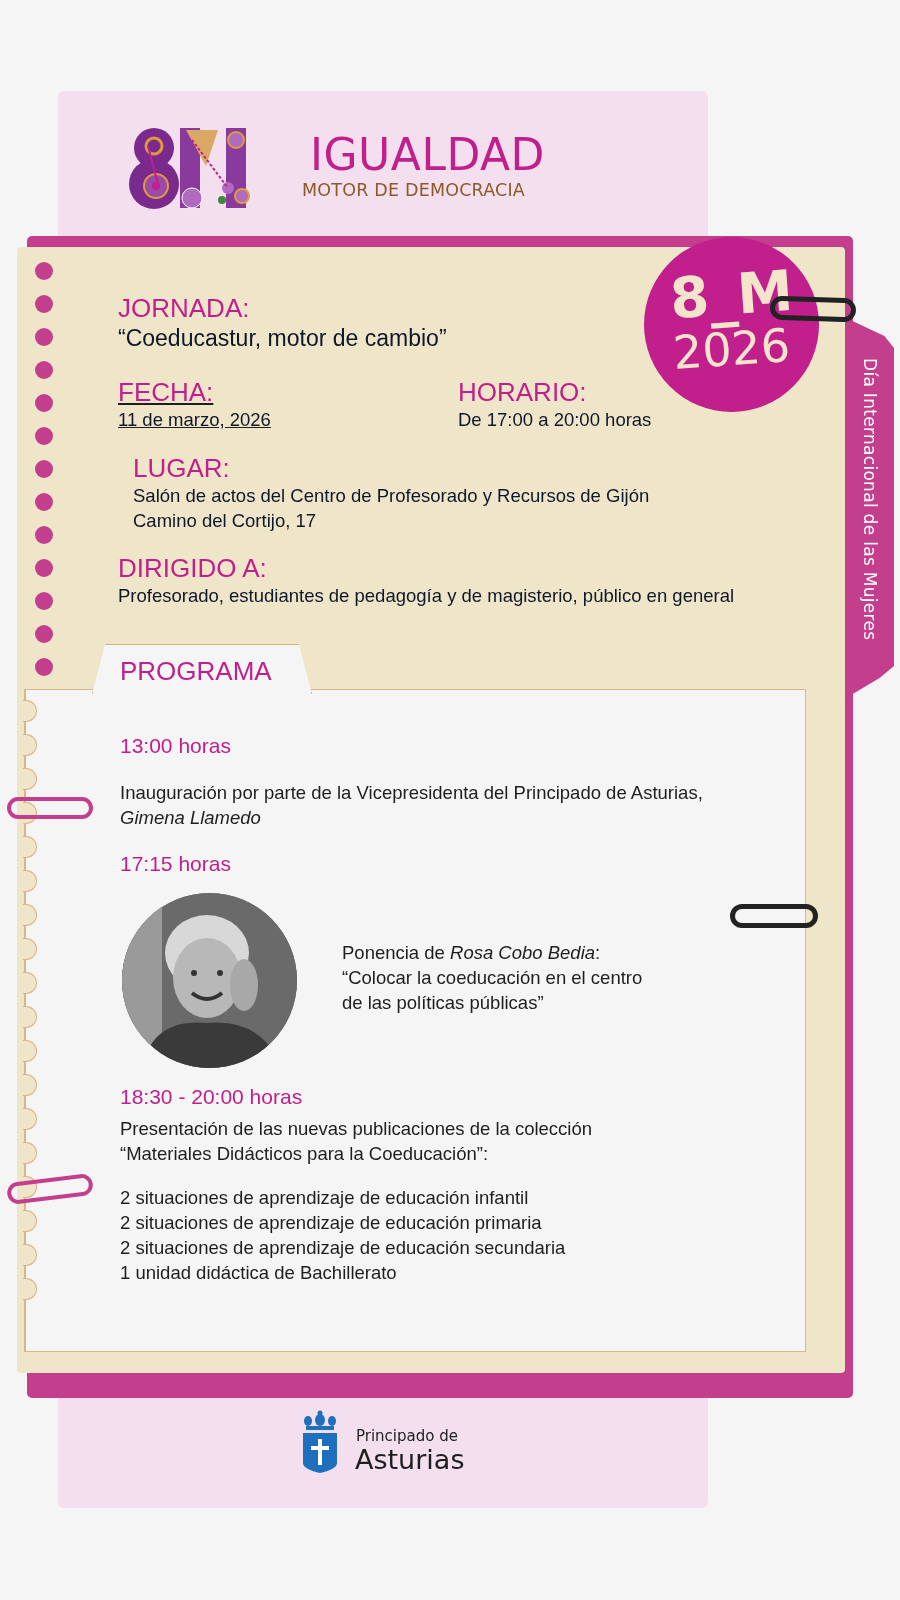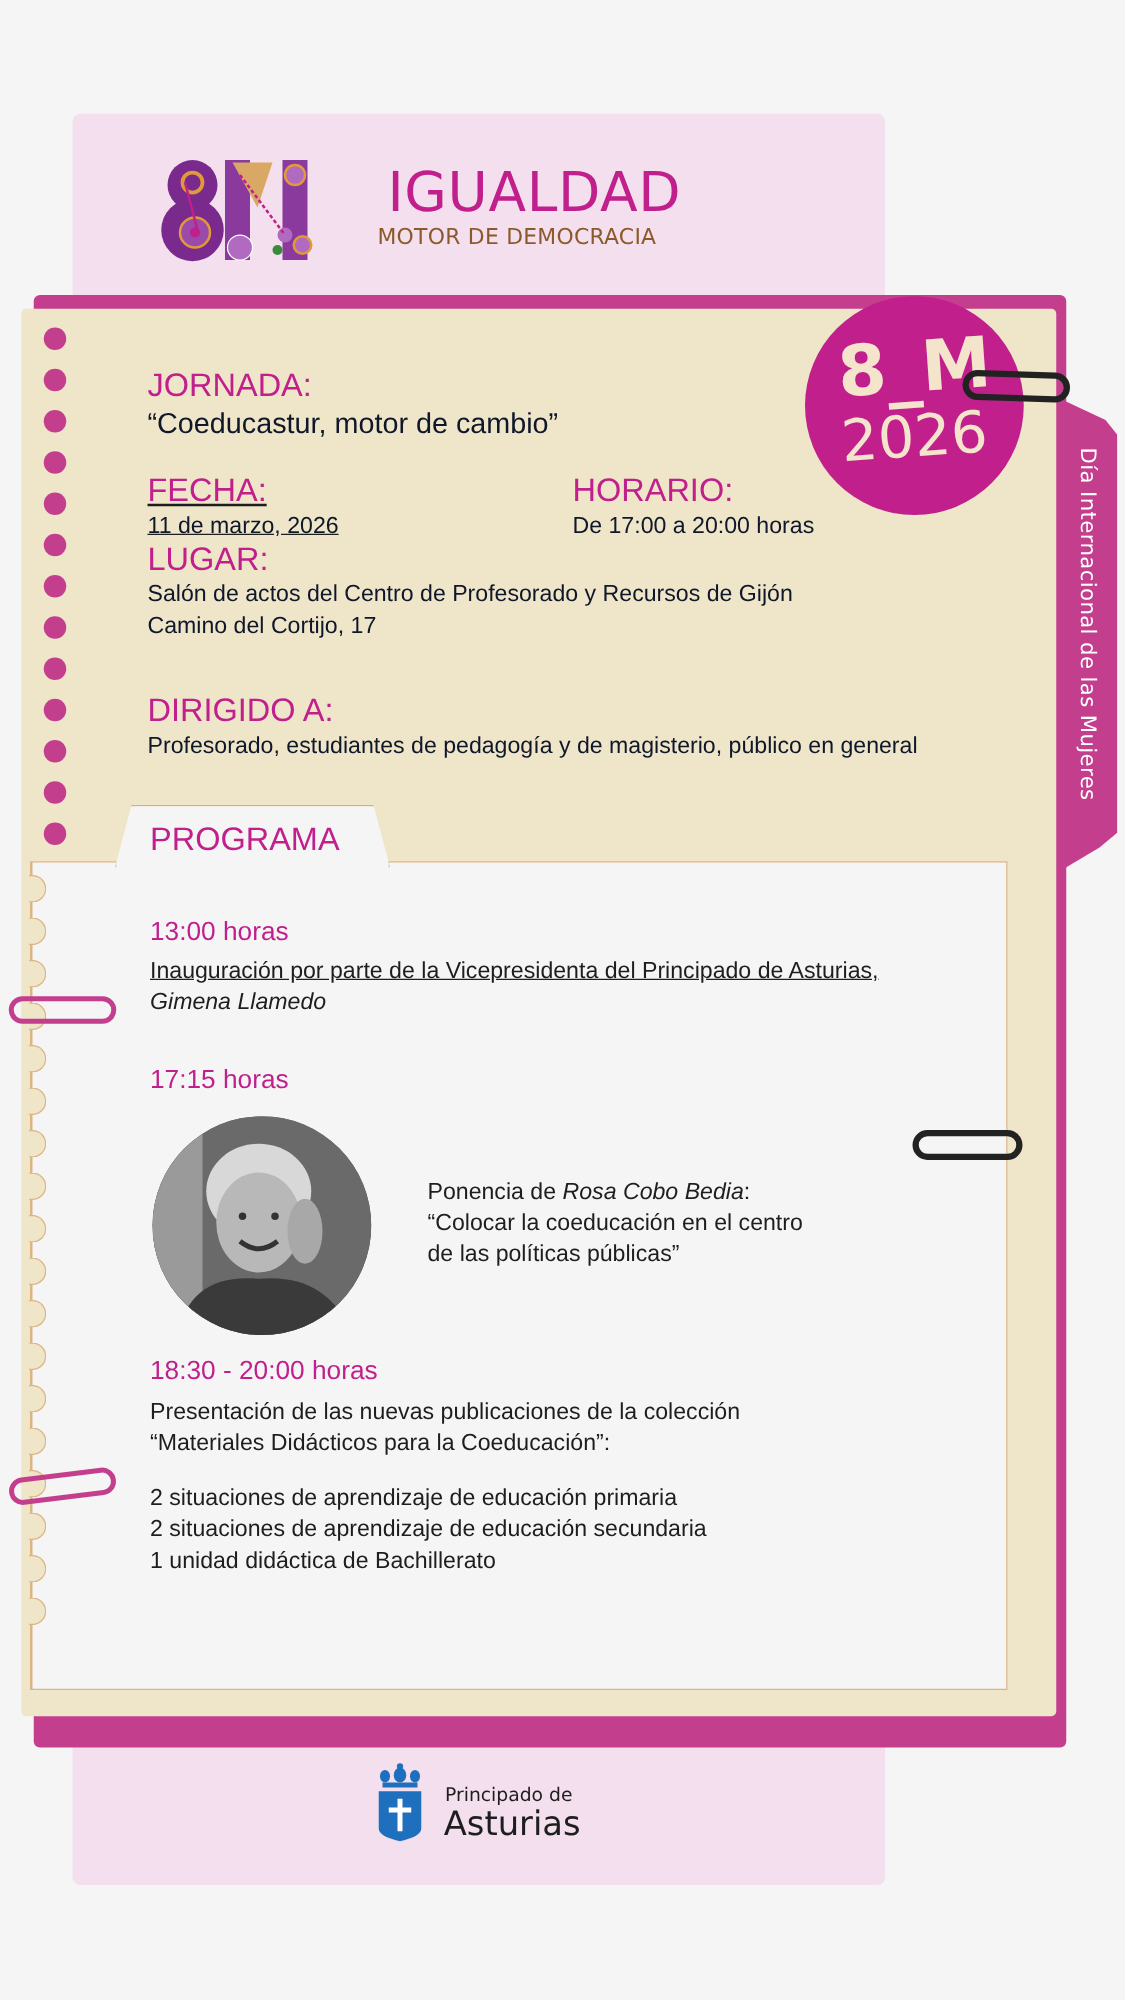--- a/index.html
+++ b/index.html
@@ -115,21 +115,21 @@
 <div class="info" style="top:377px;text-decoration:underline;">
   <div class="label">FECHA:</div>
   <div class="value">11 de marzo, 2026</div>
 </div>
 
 <div class="info" style="top:377px;left:458px;">
   <div class="label">HORARIO:</div>
   <div class="value">De 17:00 a 20:00 horas</div>
 </div>
 
-<div class="info" style="top:432px;">
+<div class="info" style="top:453px;margin-left:15px;">
   <div class="label">LUGAR:</div>
   <div class="value">Salón de actos del Centro de Profesorado y Recursos de Gijón</div>
   <div class="value">Camino del Cortijo, 17</div>
 </div>
 
 <div class="info" style="top:553px;">
   <div class="label">DIRIGIDO A:</div>
   <div class="value">Profesorado, estudiantes de pedagogía y de magisterio, público en general</div>
 </div>
 
@@ -158,21 +158,21 @@
   <div class="notch"></div>
   <div class="notch"></div>
 </div>
 
 <div class="pclip" style="left:7px;top:797px;width:86px;height:22px;"></div>
 <div class="pclip" style="left:7px;top:1178px;width:86px;height:22px;transform:rotate(-7deg);"></div>
 <div class="clip" style="left:730px;top:904px;width:88px;height:24px;"></div>
 
 <div class="sched" style="top:733px;">
   <div class="time">13:00 horas</div>
-  <div class="desc" style="margin-top:4px;text-decoration:underline;">Inauguración por parte de la Vicepresidenta del Principado de Asturias,</div>
+  <div class="desc" style="margin-top:21px;">Inauguración por parte de la Vicepresidenta del Principado de Asturias,</div>
   <div class="desc"><i>Gimena Llamedo</i></div>
 </div>
 
 <div class="sched" style="top:851px;">
   <div class="time">17:15 horas</div>
 </div>
 
 <div class="portrait">
   <svg width="175" height="175" viewBox="0 0 175 175">
     <rect width="175" height="175" fill="#6a6a6a"></rect>
@@ -191,20 +191,21 @@
   <div class="desc"><span>Ponencia de </span><i>Rosa Cobo Bedia</i><span>:</span></div>
   <div class="desc">“Colocar la coeducación en el centro</div>
   <div class="desc">de las políticas públicas”</div>
 </div>
 
 <div class="sched" style="top:1084px;">
   <div class="time">18:30 - 20:00 horas</div>
   <div class="desc" style="margin-top:6px;">Presentación de las nuevas publicaciones de la colección</div>
   <div class="desc">“Materiales Didácticos para la Coeducación”:</div>
   <div style="margin-top:19px;">
+    <div class="desc">2 situaciones de aprendizaje de educación infantil</div>
     <div class="desc">2 situaciones de aprendizaje de educación primaria</div>
     <div class="desc">2 situaciones de aprendizaje de educación secundaria</div>
     <div class="desc">1 unidad didáctica de Bachillerato</div>
   </div>
 </div>
 
 <div class="footer-logo">
   <svg width="40" height="66" viewBox="0 0 40 66" style="position:absolute;left:0;top:0;">
     <circle cx="20" cy="4" r="2.5" fill="#1f6fbf"></circle>
     <ellipse cx="8" cy="12" rx="4" ry="5" fill="#1f6fbf"></ellipse>

